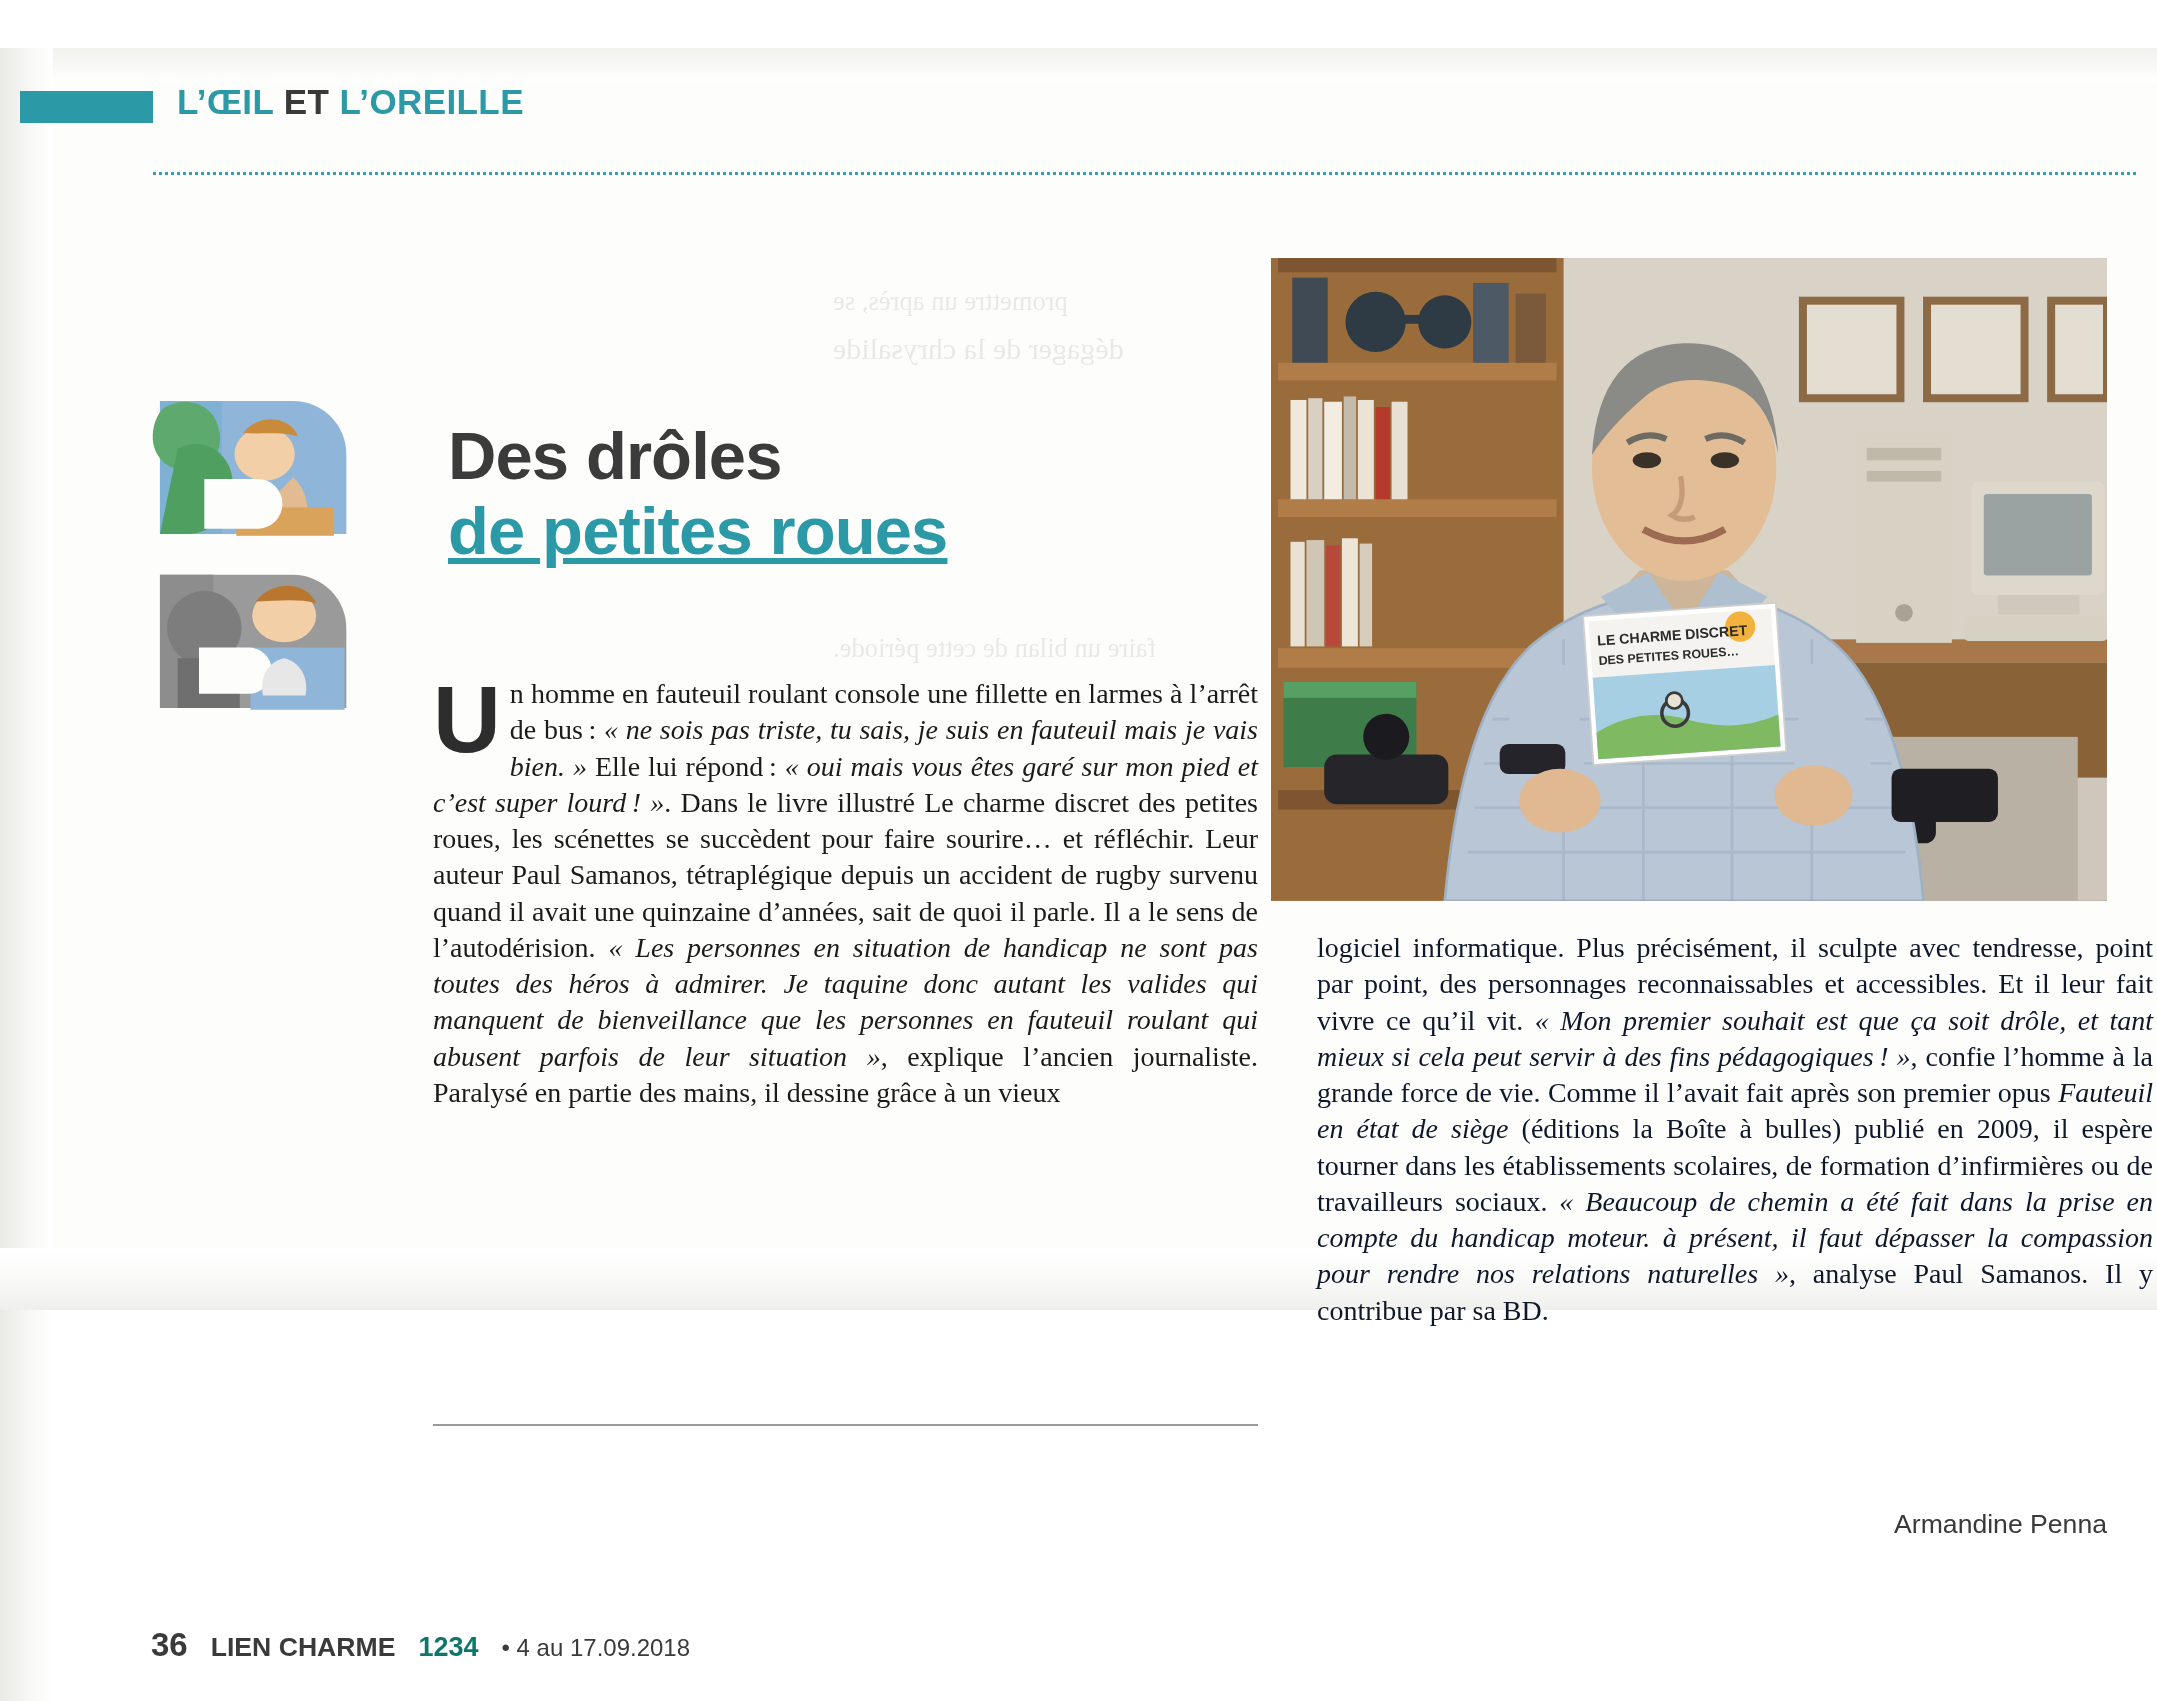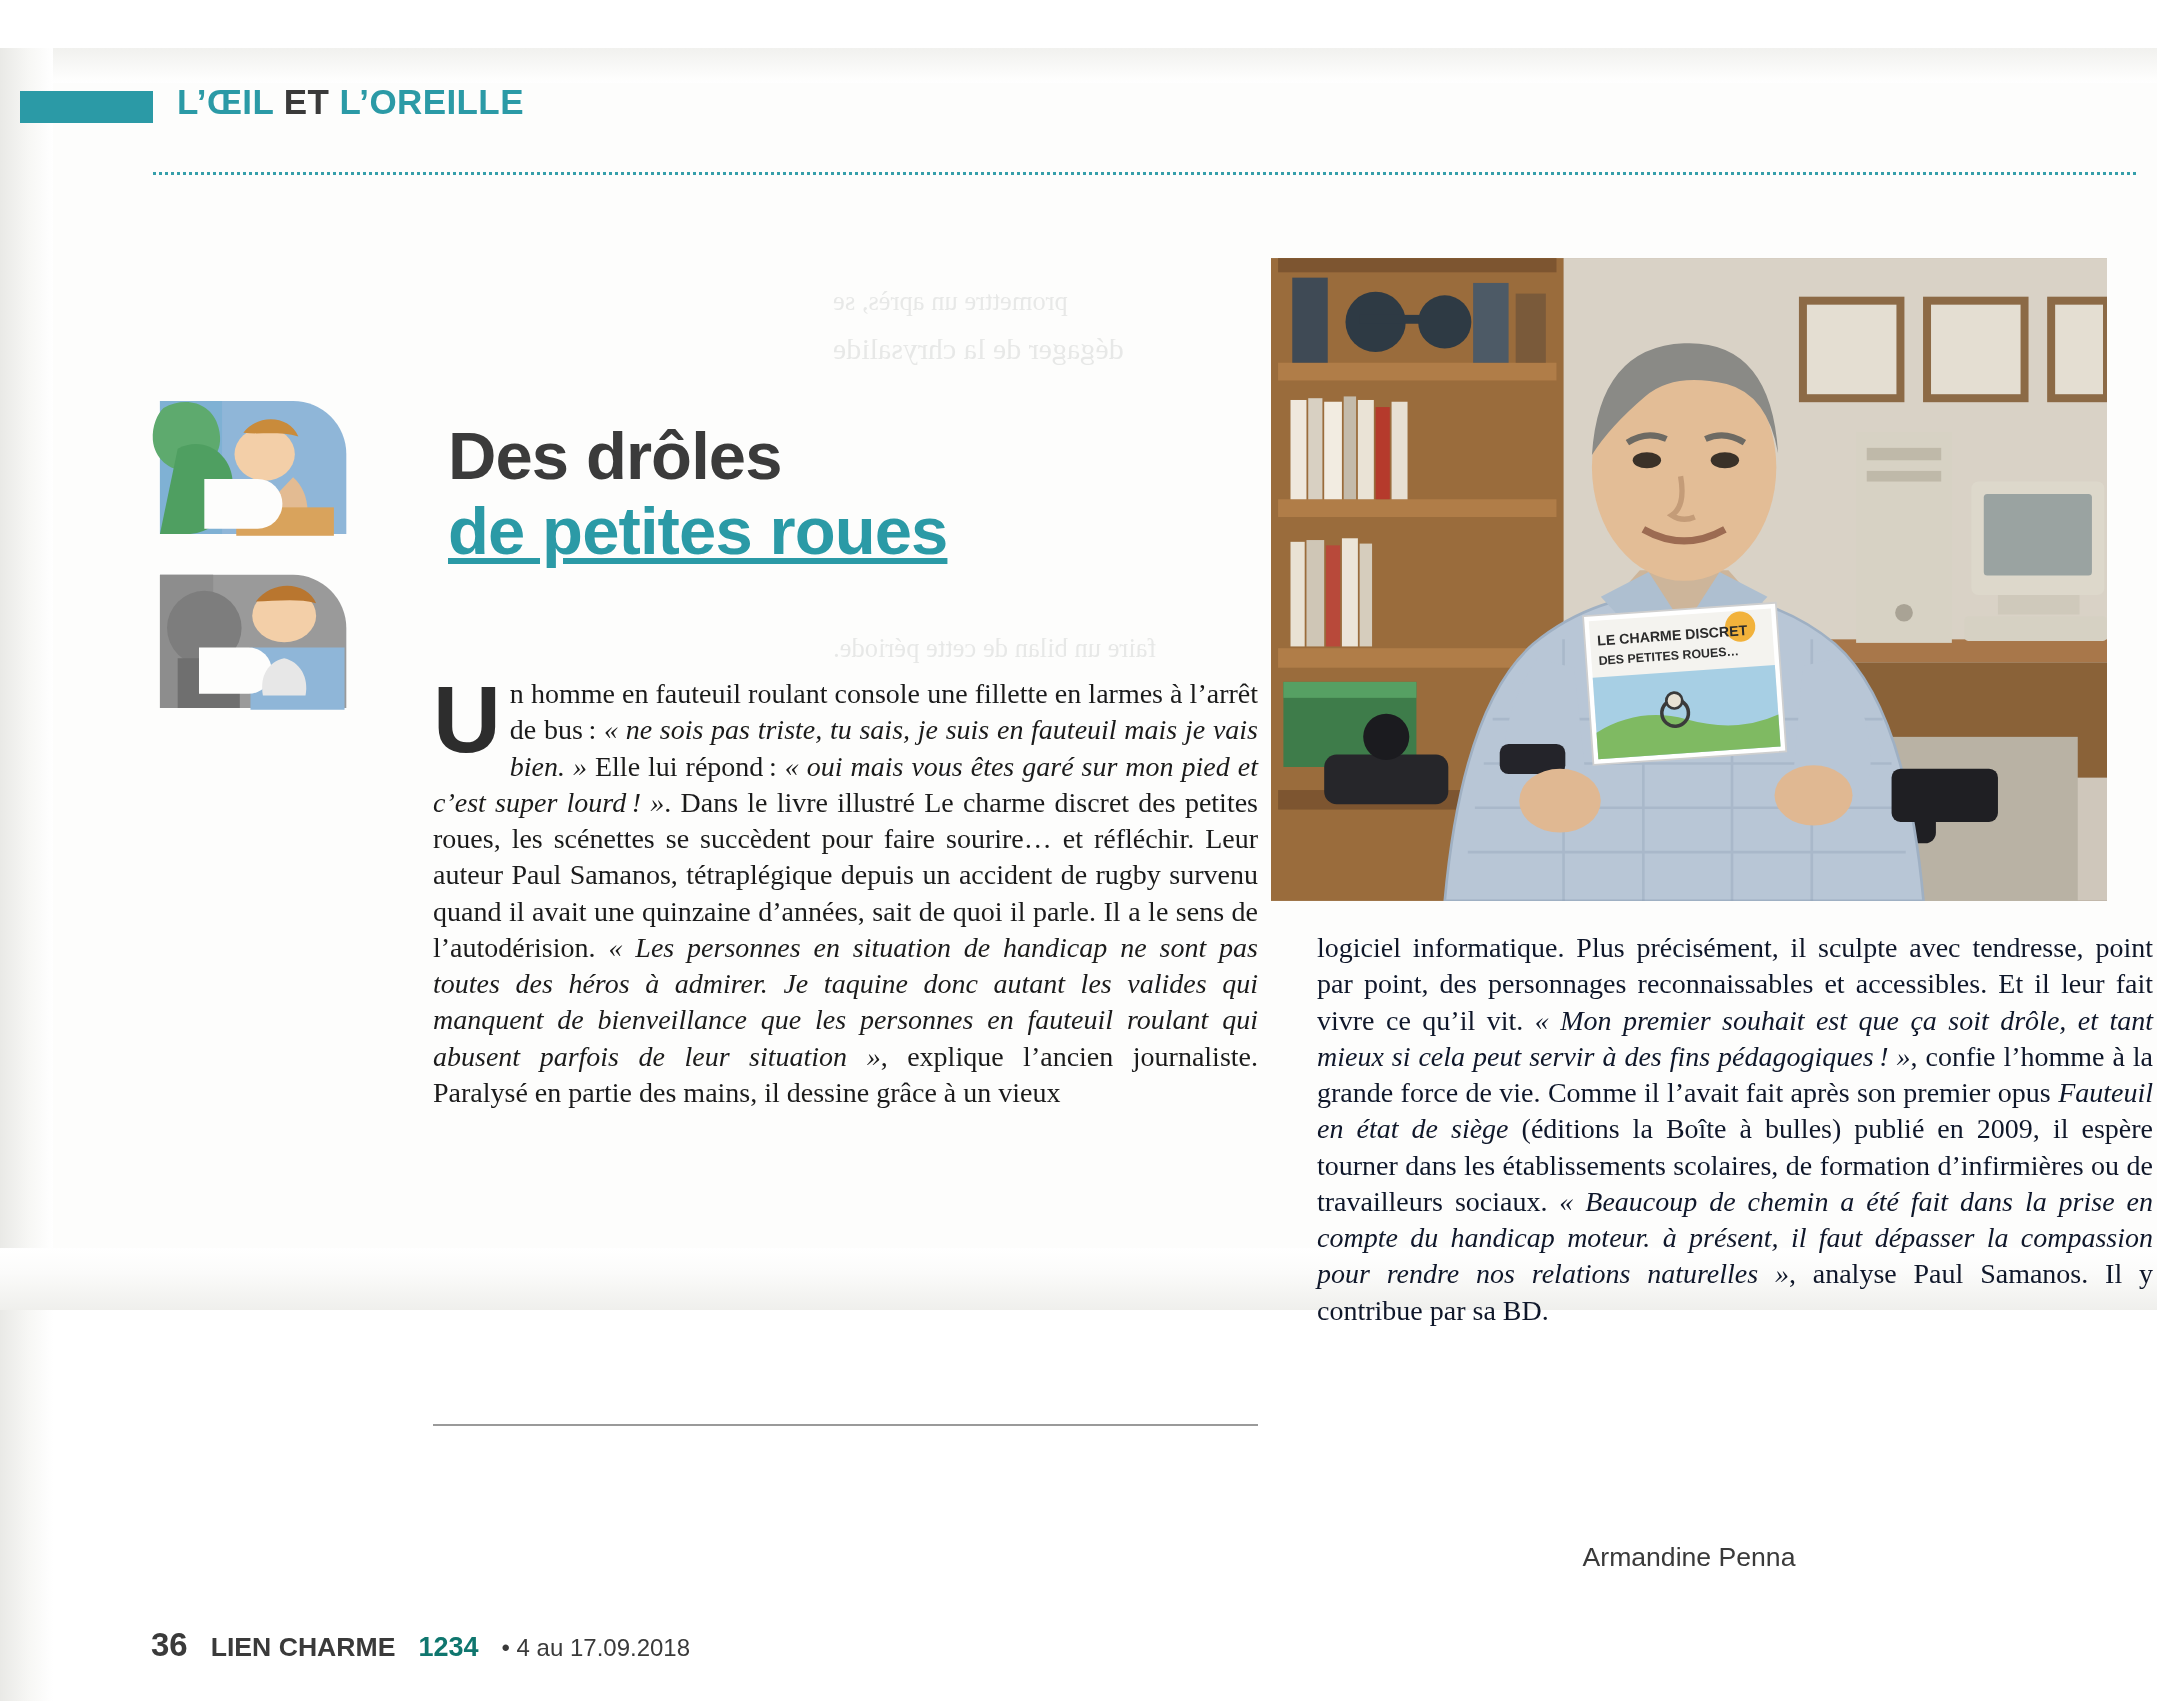--- a/index.html
+++ b/index.html
@@ -191,23 +191,23 @@
     font-family: "Liberation Sans", sans-serif;
     font-weight: bold;
     font-size: 25px;
     color: #1b1b1b;
   }
 
   
   .byline {
     position: absolute;
     left: 1271px;
-    top: 1494px;
+    top: 1461px;
     width: 836px;
-    text-align: center;
+    text-align: right;
     font-family: "Liberation Sans", sans-serif;
     font-size: 26.6px;
     color: #3a3a3a;
   }
 
   
   .footer {
     position: absolute;
     left: 151px;
     top: 1578px;

